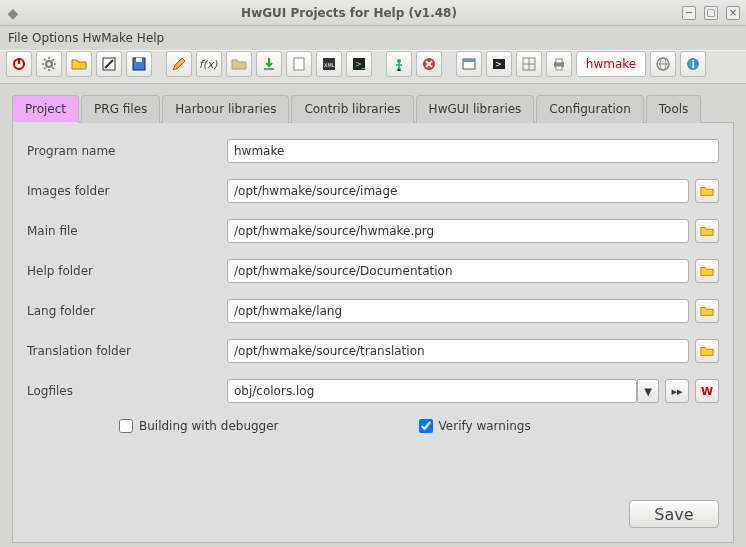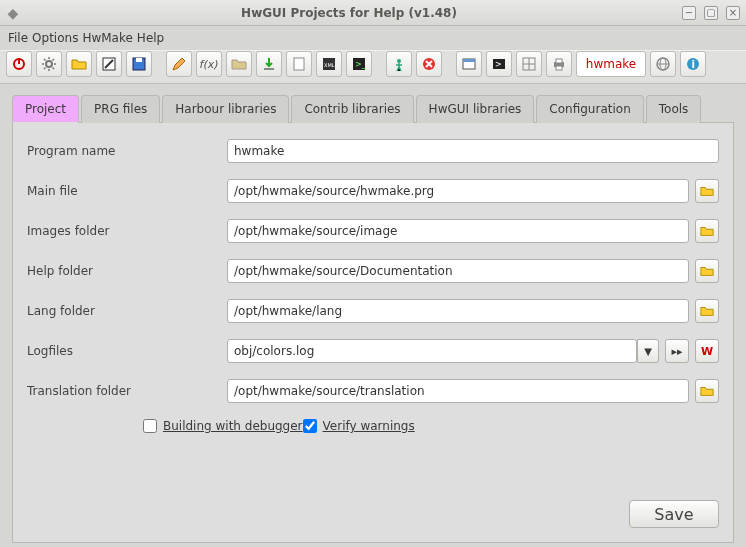--- a/index.html
+++ b/index.html
@@ -30,21 +30,21 @@
 .folder-btn { width:24px; height:24px; margin-left:6px; border:1px solid #b0b0ac; border-radius:3px; background:linear-gradient(#fdfdfd,#e6e6e2); display:flex; align-items:center; justify-content:center; cursor:pointer; }
 .folder-btn svg{width:14px;height:14px;}
 
 .combo { flex:1; display:flex; }
 .combo input { flex:1; height:24px; border:1px solid #b0b0ac; border-right:none; border-radius:3px 0 0 3px; padding:0 6px; font-size:12px;}
 .combo .drop { width:22px; height:24px; border:1px solid #b0b0ac; border-radius:0 3px 3px 0; background:linear-gradient(#fdfdfd,#e6e6e2); display:flex;align-items:center;justify-content:center; cursor:pointer; font-size:10px;}
 
 .small-btn { width:24px; height:24px; margin-left:6px; border:1px solid #b0b0ac; border-radius:3px; background:linear-gradient(#fdfdfd,#e6e6e2); display:flex; align-items:center; justify-content:center; cursor:pointer; font-size:11px; font-weight:bold;}
 .w-btn { color:#c00; }
 
-.check-row { display:flex; align-items:center; margin-left:116px; margin-top:4px;text-decoration:underline; }
+.check-row { display:flex; align-items:center; margin-left:92px; gap: 140px; margin-top:4px; }
 .check { display:flex; align-items:center; gap:6px; }
 .check input { width:14px; height:14px; }
 
 .save-btn { position:absolute; right:14px; bottom:14px; width:90px; height:28px; border:1px solid #b0b0ac; border-radius:4px; background:linear-gradient(#fdfdfd,#e2e2de); cursor:pointer; font-size:16px; color:#444;}
 </style>
 </head>
 <body>
 
 <div class="titlebar">
   <span class="tbicon logo">◆</span>
@@ -193,77 +193,77 @@
     <div class="tab">Tools</div>
   </div>
   <div class="panel">
 
     <div class="form-row">
       <label>Program name</label>
       <input type="text" value="hwmake" style="">
     </div>
 
     <div class="form-row">
+      <label>Images folder</label>
+      <input type="text" value="/opt/hwmake/source/image" style="">
+      <div class="folder-btn">
+          <svg viewBox="0 0 16 16">
+            <path d="M1 4h5l1 2h8v7H1z" fill="#fc3" stroke="#a80"></path>
+          </svg>
+        </div>
+    </div>
+
+    <div class="form-row">
       <label>Main file</label>
       <input type="text" value="/opt/hwmake/source/hwmake.prg" style="">
       <div class="folder-btn">
           <svg viewBox="0 0 16 16">
             <path d="M1 4h5l1 2h8v7H1z" fill="#fc3" stroke="#a80"></path>
           </svg>
         </div>
     </div>
 
     <div class="form-row">
-      <label>Images folder</label>
-      <input type="text" value="/opt/hwmake/source/image" style="">
-      <div class="folder-btn">
-          <svg viewBox="0 0 16 16">
-            <path d="M1 4h5l1 2h8v7H1z" fill="#fc3" stroke="#a80"></path>
-          </svg>
-        </div>
-    </div>
-
-    <div class="form-row">
       <label>Help folder</label>
       <input type="text" value="/opt/hwmake/source/Documentation" style="">
       <div class="folder-btn">
           <svg viewBox="0 0 16 16">
             <path d="M1 4h5l1 2h8v7H1z" fill="#fc3" stroke="#a80"></path>
           </svg>
         </div>
     </div>
 
     <div class="form-row">
       <label>Lang folder</label>
       <input type="text" value="/opt/hwmake/lang" style="">
+      <div class="folder-btn">
+          <svg viewBox="0 0 16 16">
+            <path d="M1 4h5l1 2h8v7H1z" fill="#fc3" stroke="#a80"></path>
+          </svg>
+        </div>
+    </div>
+
+    <div class="form-row">
+      <label>Translation folder</label>
+      <input type="text" value="/opt/hwmake/source/translation" style="">
       <div class="folder-btn">
           <svg viewBox="0 0 16 16">
             <path d="M1 4h5l1 2h8v7H1z" fill="#fc3" stroke="#a80"></path>
           </svg>
         </div>
     </div>
 
     <div class="form-row">
       <label>Logfiles</label>
       <div class="combo">
         <input type="text" value="obj/colors.log" style="">
         <div class="drop">▼</div>
       </div>
       <div class="small-btn">▸▸</div>
       <div class="small-btn w-btn">W</div>
-    </div>
-
-    <div class="form-row">
-      <label>Translation folder</label>
-      <input type="text" value="/opt/hwmake/source/translation" style="">
-      <div class="folder-btn">
-          <svg viewBox="0 0 16 16">
-            <path d="M1 4h5l1 2h8v7H1z" fill="#fc3" stroke="#a80"></path>
-          </svg>
-        </div>
     </div>
 
     <div class="check-row">
       <div class="check">
         <input type="checkbox" style="">
         <span>Building with debugger</span>
       </div>
       <div class="check">
         <input type="checkbox" checked="" style="">
         <span>Verify warnings</span>

